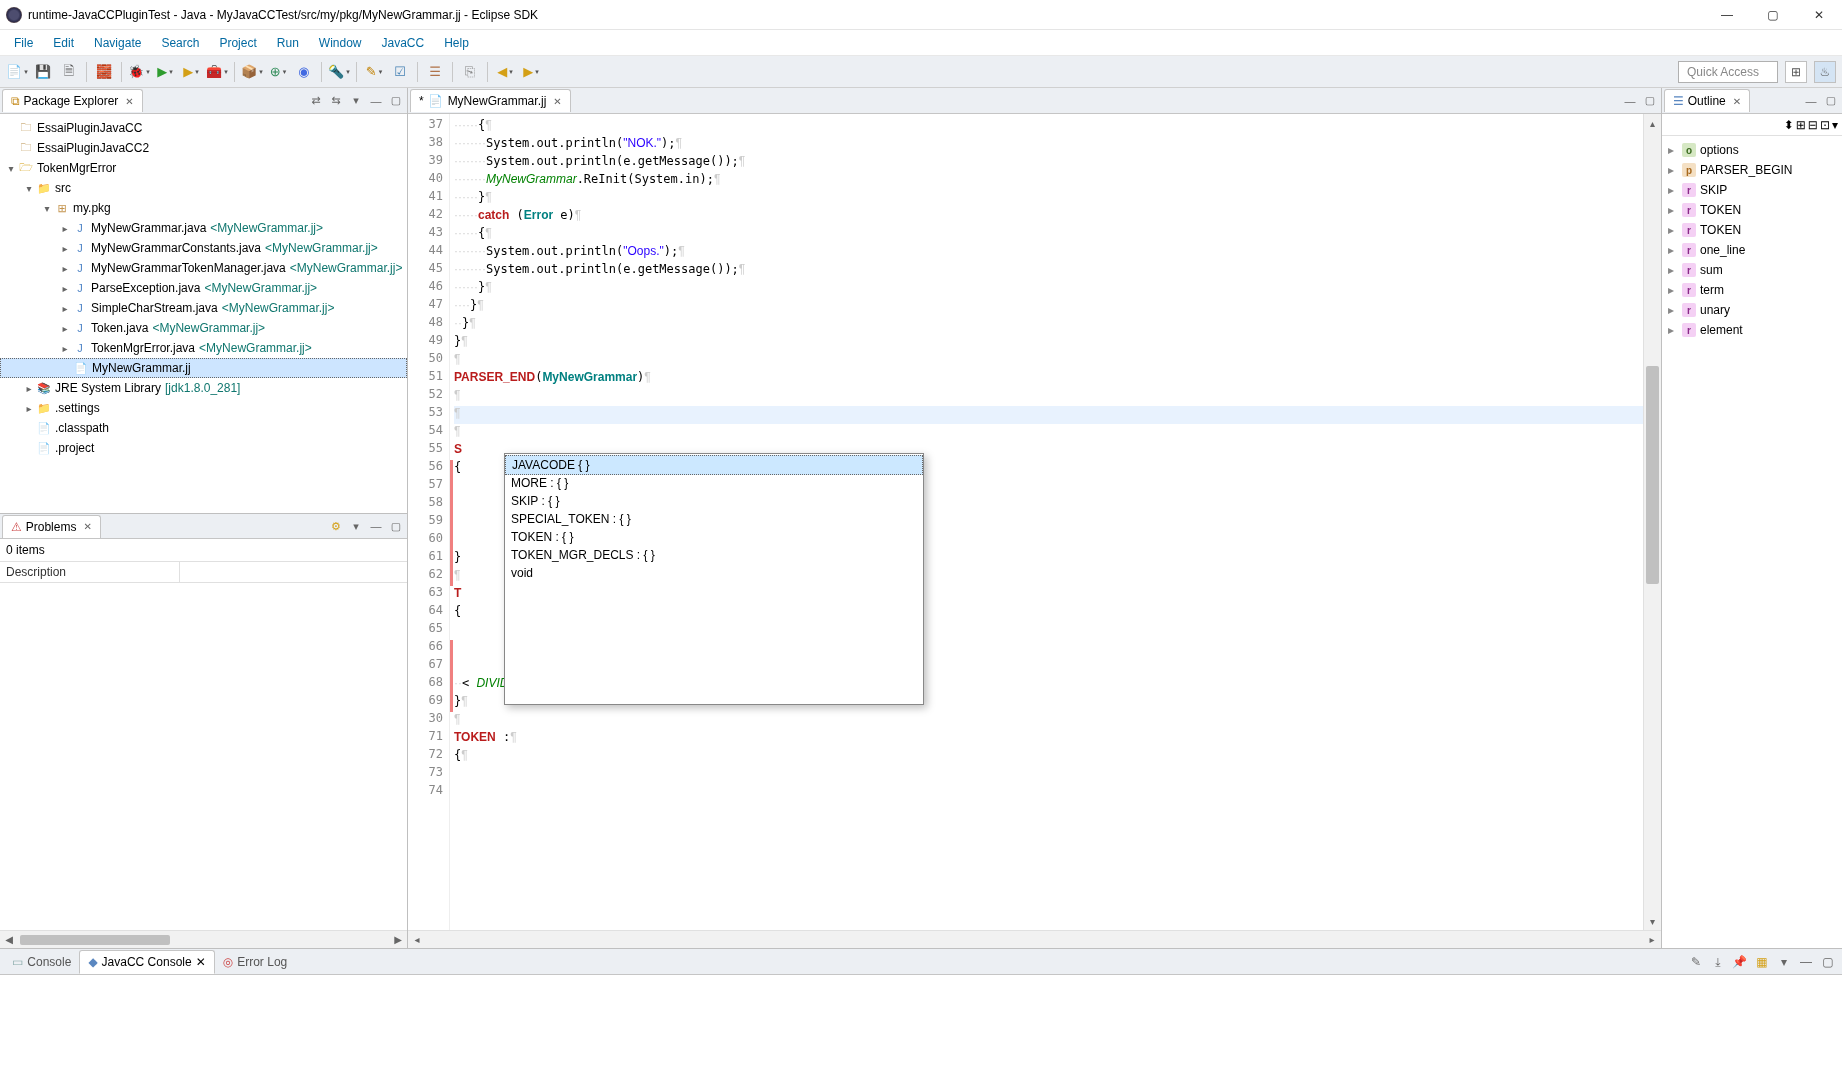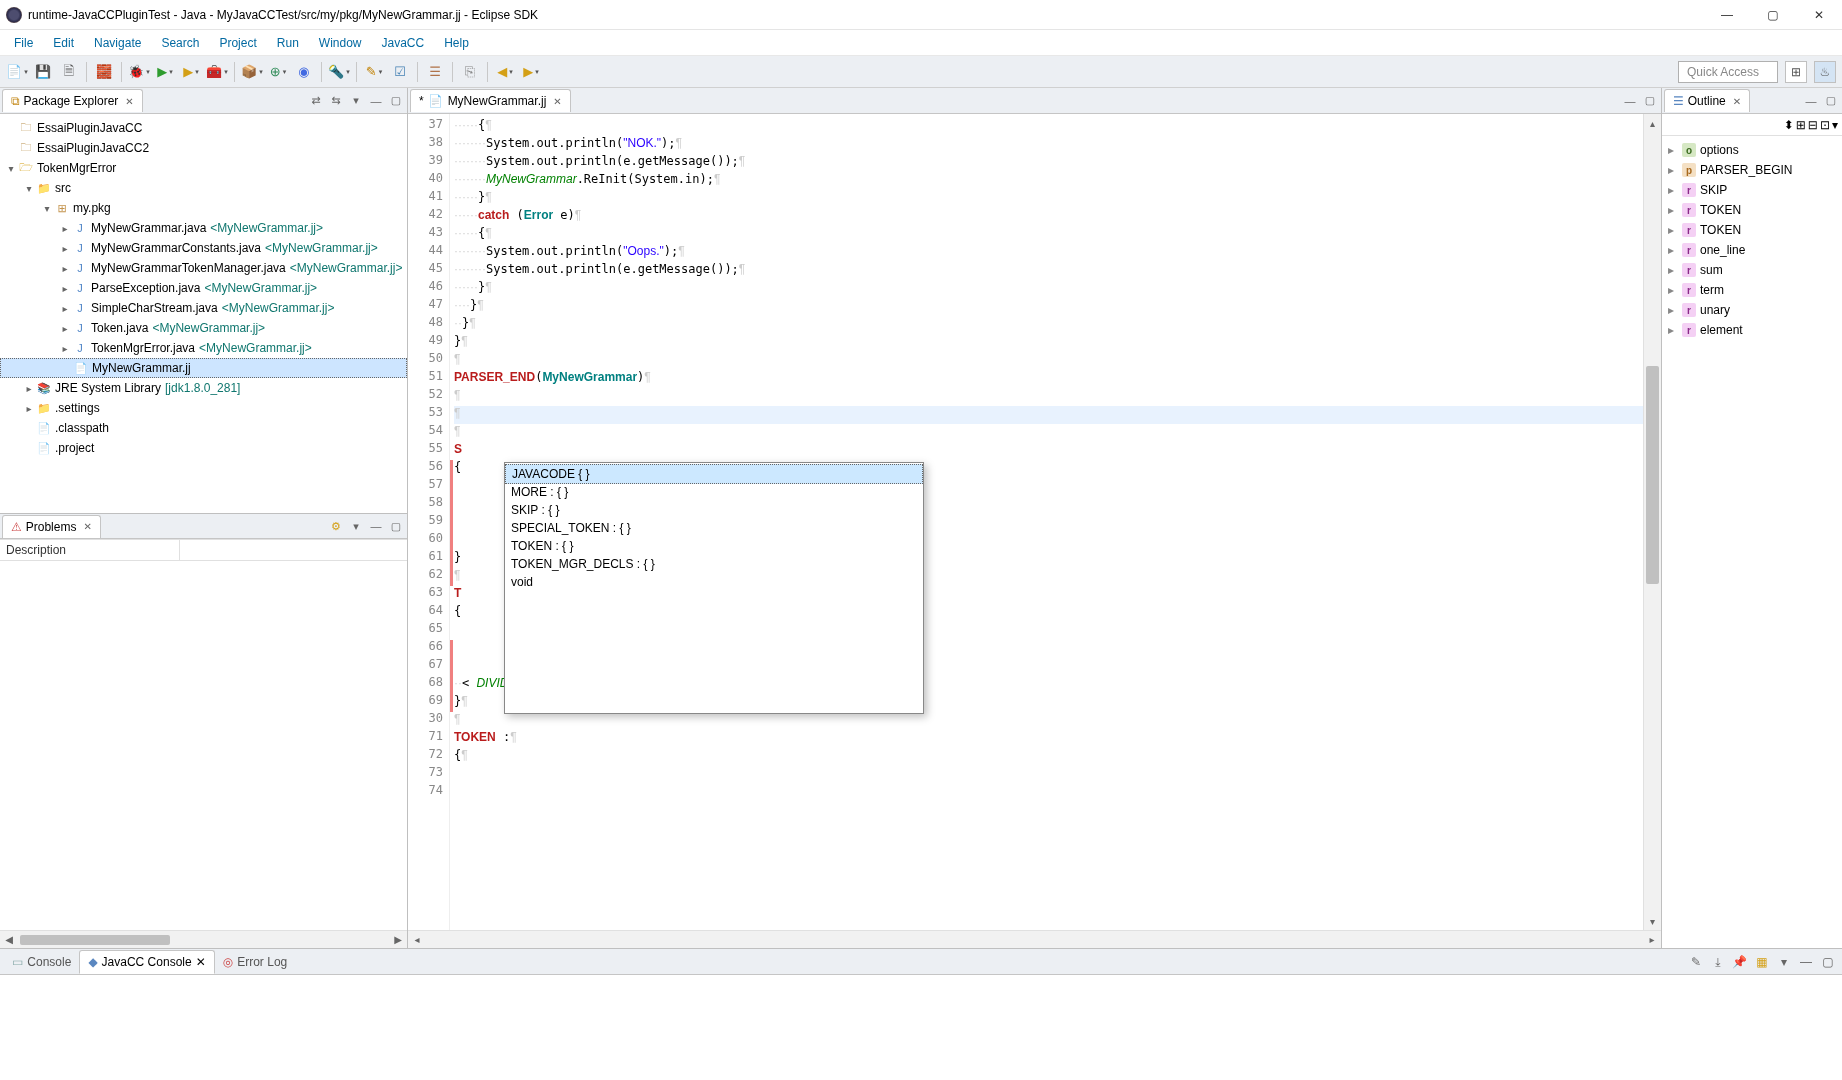--- a/index.html
+++ b/index.html
@@ -64,21 +64,21 @@
   .tk-lbl{color:#008000;font-style:italic;}
 
   .err-bar{position:absolute; left:0; width:3px; height:18px; background:#f08080;}
   .scroll-y { width:18px; background:#f1f1f1; border-left:1px solid #e0e0e0; display:flex;flex-direction:column;align-items:center;}
   .scroll-y .arrow{height:18px;width:100%;display:flex;align-items:center;justify-content:center;color:#666;font-size:10px;}
   .scroll-y .track{flex:1;position:relative;width:100%;}
   .scroll-y .thumb{position:absolute;left:2px;right:2px;background:#c0c0c0;border-radius:2px;}
   .scroll-x { height:18px; background:#f1f1f1; border-top:1px solid #e0e0e0; display:flex;align-items:center;}
   .scroll-x .arrow{width:18px;height:100%;display:flex;align-items:center;justify-content:center;color:#666;font-size:10px;}
 
-  .content-assist { position:absolute; top:348px; left:54px; width:420px; background:#fff; border:1px solid #888; box-shadow:3px 3px 8px rgba(0,0,0,0.25); padding:2px 0; z-index:10;}
+  .content-assist { position:absolute; top:339px; left:54px; width:420px; background:#fff; border:1px solid #888; box-shadow:3px 3px 8px rgba(0,0,0,0.25); padding:2px 0; z-index:10;}
   .content-assist .ca-item{padding:2px 6px;}
   .content-assist .ca-item.sel{background:#cce8ff; border:1px dotted #666; margin:-1px 0;}
   .content-assist .ca-extra{height:120px;}
 
   .outline-body{flex:1;padding:4px 0;overflow:auto;}
   .out-item{display:flex;align-items:center;height:20px;padding-left:6px;gap:4px;}
   .out-ico{width:14px;height:14px;display:flex;align-items:center;justify-content:center;font-size:10px;font-weight:bold;border-radius:2px;}
   .out-ico.o{background:#d6e8c4;color:#3a6b1f;}
   .out-ico.p{background:#f4e0c4;color:#a86a1f;}
   .out-ico.r{background:#f4d0f4;color:#8a2a8a;}
@@ -281,20 +281,21 @@
           <span class="x">✕</span>
         </div>
         <div class="vicons">
           <div class="vicon" style="color:#d4a017;">⚙</div>
           <div class="vicon">▾</div>
           <div class="vicon">—</div>
           <div class="vicon">▢</div>
         </div>
       </div>
       <div class="problems-body">
+        <div class="hdr">0 items</div>
         <div class="colrow">
           <div class="col">Description</div>
         </div>
       </div>
       <div class="left-scroll">
         <div class="arrow">◀</div>
         <div class="track">
             <div class="thumb"></div>
           </div>
         <div class="arrow">▶</div>

